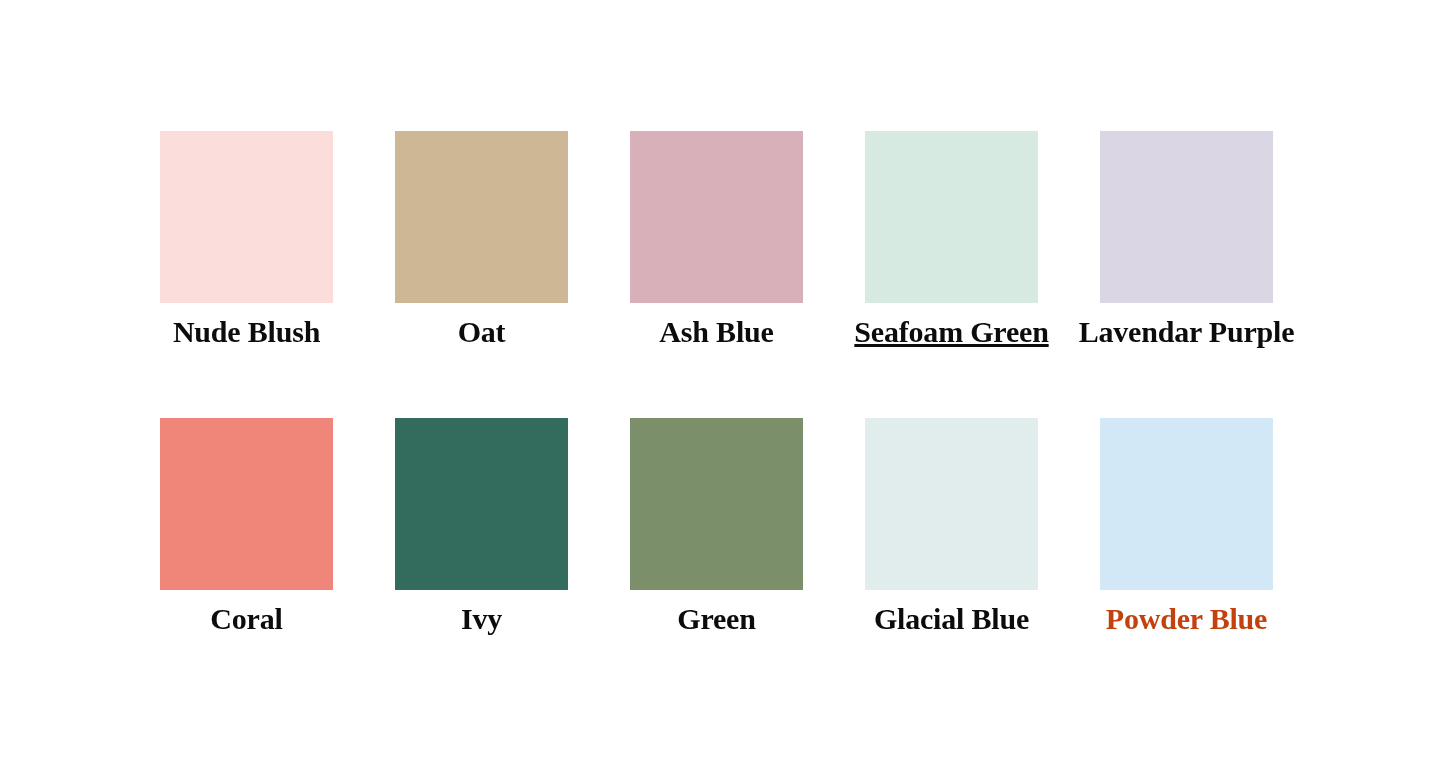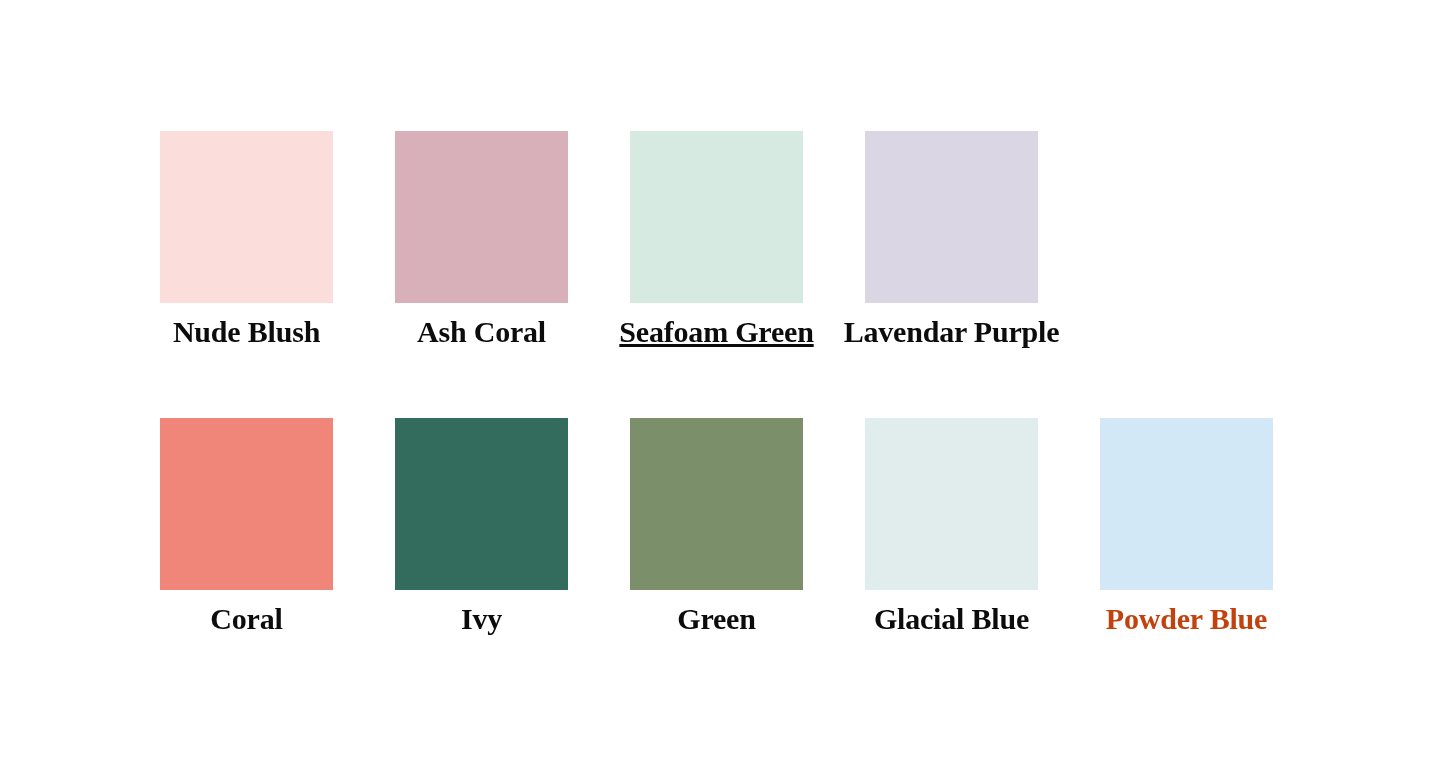--- a/index.html
+++ b/index.html
@@ -65,24 +65,28 @@
 
 <div class="palette-board">
 
   <div class="palette-row">
 
     <div class="swatch-card">
       <span class="swatch-chip" style="background-color: rgb(251, 222, 219);"></span>
       <span class="swatch-label" style="color: rgb(12, 12, 12);">Nude Blush</span>
     </div>
 
+    <div class="swatch-card">
+      <span class="swatch-chip" style="background-color: rgb(206, 183, 148);"></span>
+      <span class="swatch-label" style="color: rgb(12, 12, 12);">Oat</span>
+    </div>
 
     <div class="swatch-card">
       <span class="swatch-chip" style="background-color: rgb(216, 176, 186);"></span>
-      <span class="swatch-label" style="color: rgb(12, 12, 12);">Ash Coral</span>
+      <span class="swatch-label" style="color: rgb(12, 12, 12);">Ash Blue</span>
     </div>
 
     <div class="swatch-card">
       <span class="swatch-chip" style="background-color: rgb(214, 234, 225);"></span>
       <span class="swatch-label" style="color: rgb(12, 12, 12); text-decoration: underline;">Seafoam Green</span>
     </div>
 
     <div class="swatch-card">
       <span class="swatch-chip" style="background-color: rgb(219, 214, 228);"></span>
       <span class="swatch-label" style="color: rgb(12, 12, 12);">Lavendar Purple</span>

